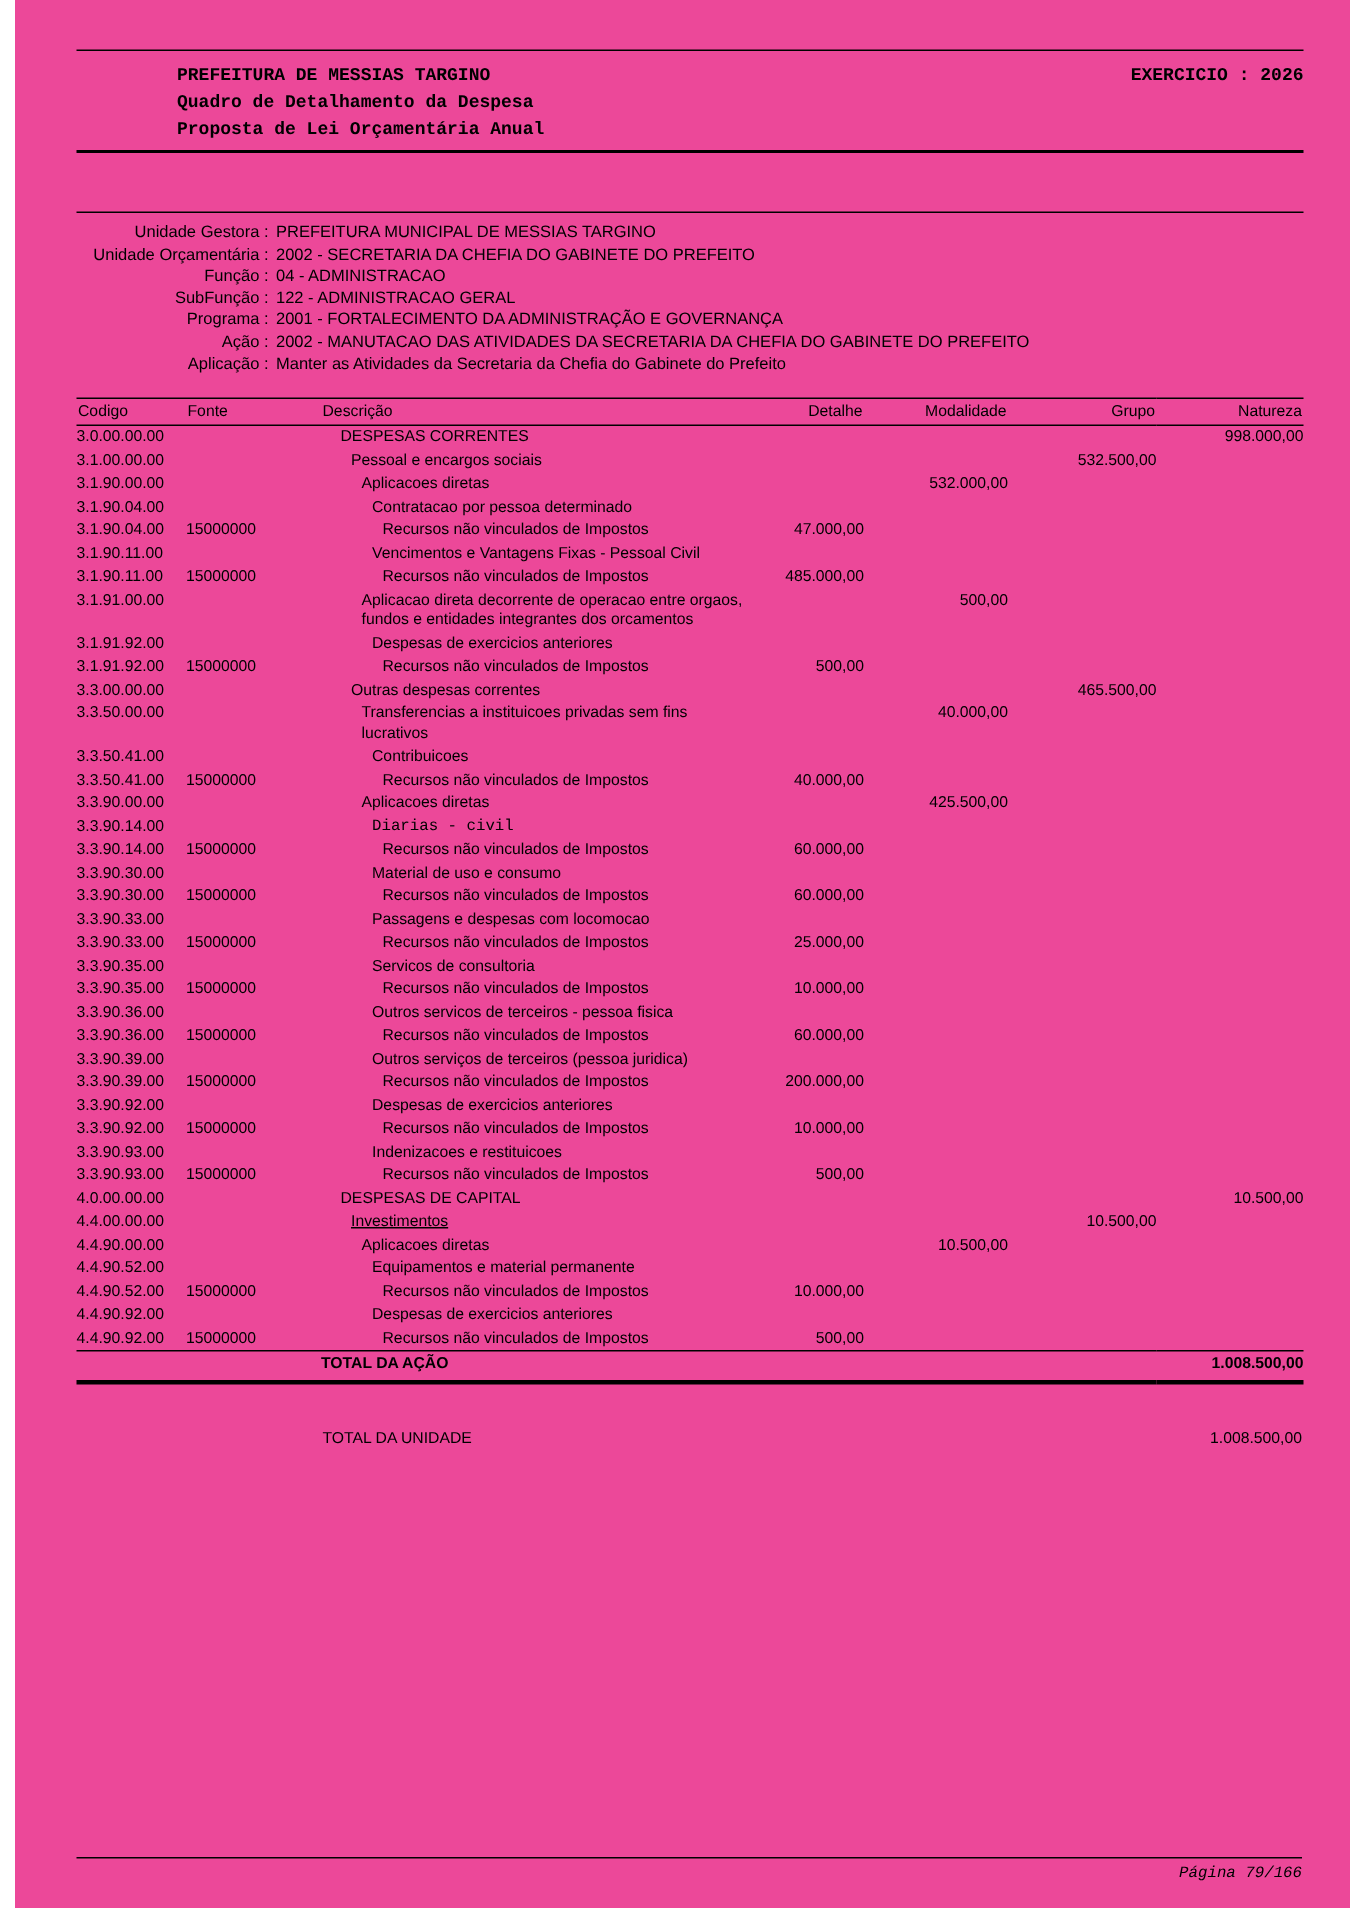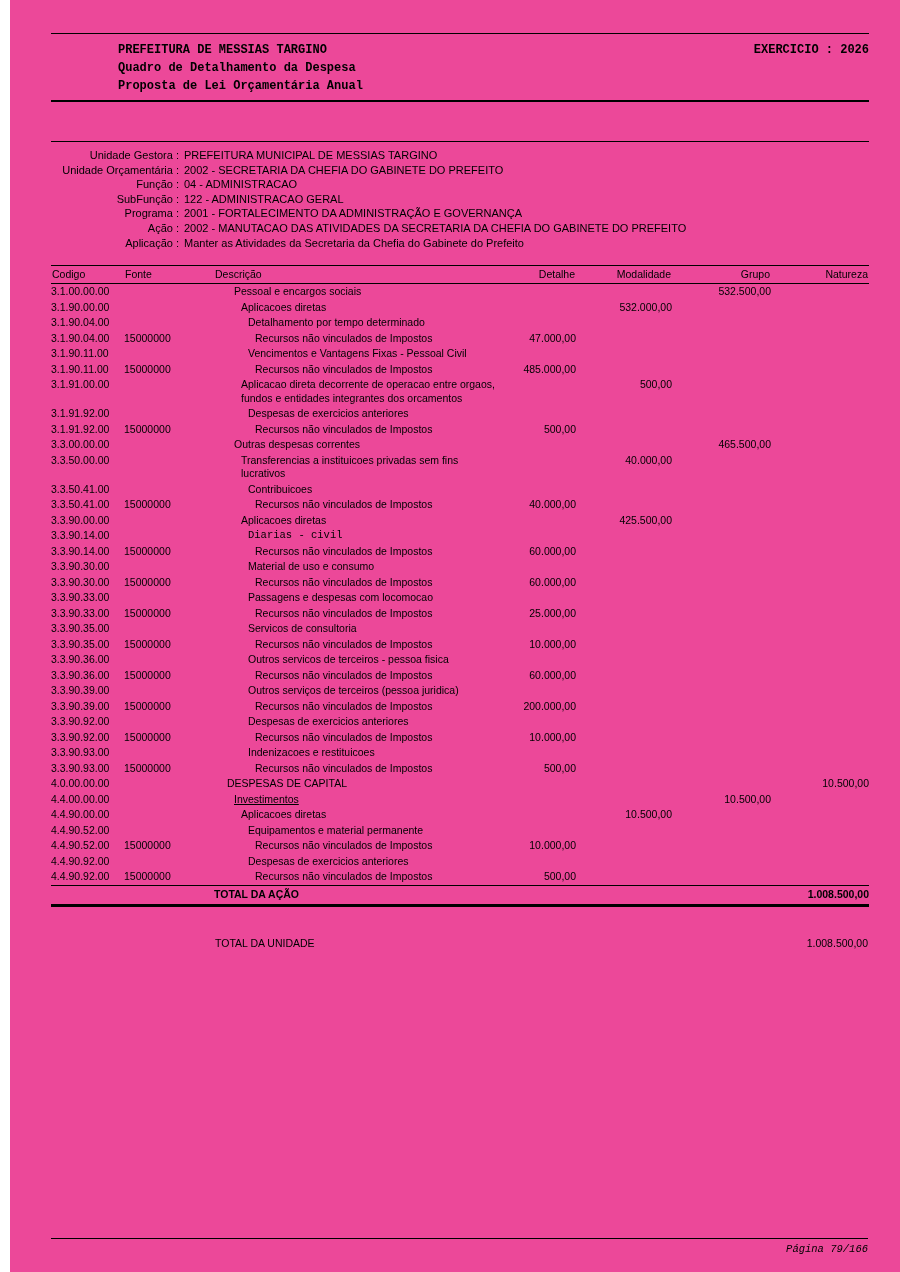--- a/index.html
+++ b/index.html
@@ -140,41 +140,50 @@
           <th>Fonte</th>
           <th>Descrição</th>
           <th class="col-num">Detalhe</th>
           <th class="col-num">Modalidade</th>
           <th class="col-num">Grupo</th>
           <th class="col-num">Natureza</th>
         </tr>
       </thead>
       <tbody>
           <tr>
+            <td class="col-codigo">3.0.00.00.00</td>
+            <td class="col-fonte"></td>
+            <td class="col-desc" style="padding-left: 13px;">DESPESAS CORRENTES</td>
+            <td class="col-num"></td>
+            <td class="col-num"></td>
+            <td class="col-num"></td>
+            <td class="col-num">998.000,00</td>
+          </tr>
+          <tr>
             <td class="col-codigo">3.1.00.00.00</td>
             <td class="col-fonte"></td>
             <td class="col-desc" style="padding-left: 20px;">Pessoal e encargos sociais</td>
             <td class="col-num"></td>
             <td class="col-num"></td>
             <td class="col-num">532.500,00</td>
             <td class="col-num"></td>
           </tr>
           <tr>
             <td class="col-codigo">3.1.90.00.00</td>
             <td class="col-fonte"></td>
             <td class="col-desc" style="padding-left: 27px;">Aplicacoes diretas</td>
             <td class="col-num"></td>
             <td class="col-num">532.000,00</td>
             <td class="col-num"></td>
             <td class="col-num"></td>
           </tr>
           <tr>
             <td class="col-codigo">3.1.90.04.00</td>
             <td class="col-fonte"></td>
-            <td class="col-desc" style="padding-left: 34px;">Detalhamento por tempo determinado</td>
+            <td class="col-desc" style="padding-left: 34px;">Contratacao por pessoa determinado</td>
             <td class="col-num"></td>
             <td class="col-num"></td>
             <td class="col-num"></td>
             <td class="col-num"></td>
           </tr>
           <tr>
             <td class="col-codigo">3.1.90.04.00</td>
             <td class="col-fonte">15000000</td>
             <td class="col-desc" style="padding-left: 41px;">Recursos não vinculados de Impostos</td>
             <td class="col-num">47.000,00</td>

